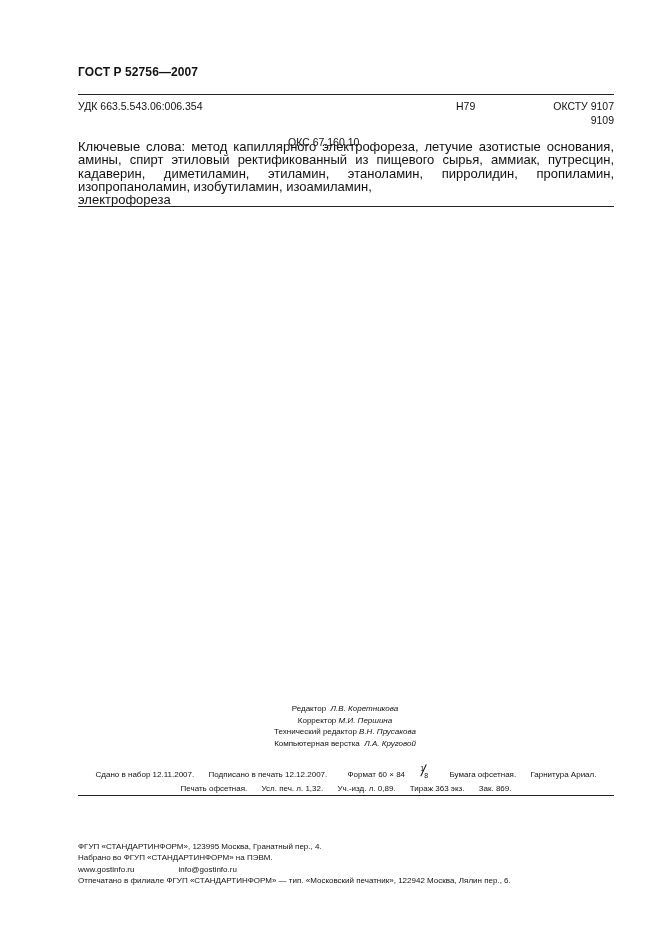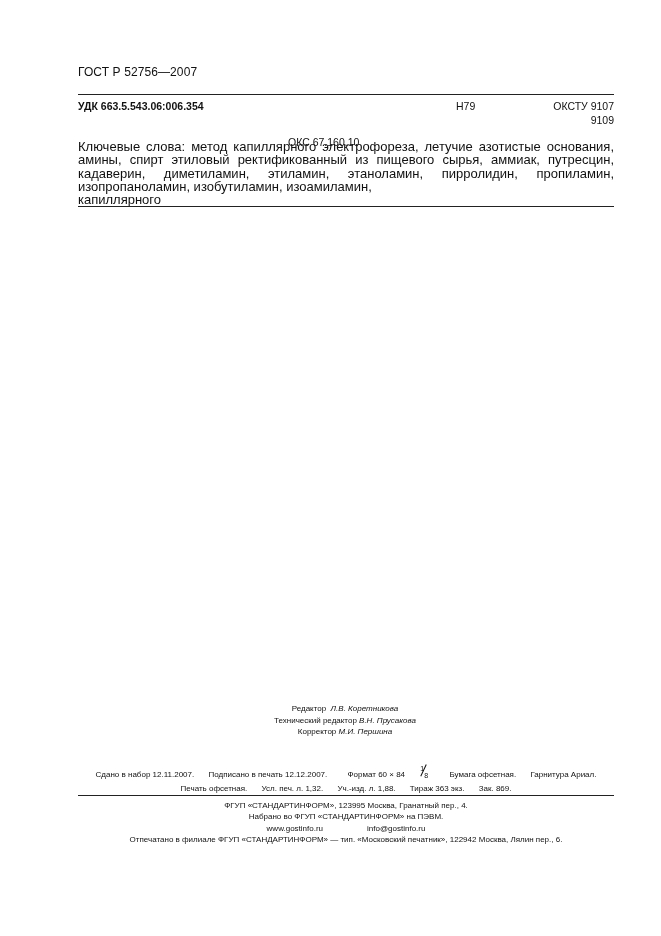--- a/index.html
+++ b/index.html
@@ -1,77 +1,78 @@
 <!DOCTYPE html>
 <html><head>
   <meta charset="utf-8">
   <style>
     html, body { margin: 0; padding: 0; background: #ffffff; }
     body { width: 661px; height: 936px; position: relative; overflow: hidden;
       font-family: "Liberation Sans", sans-serif; color: #111; }
     .abs { position: absolute; }
-    .doc-title { left: 78px; top: 65px; font-size: 12px; font-weight: normal; letter-spacing: 0.1px; }
+    .doc-title { left: 78px; top: 65px; font-size: 12px; font-weight: bold; letter-spacing: 0.1px; }
     .rule { left: 78px; width: 536px; height: 1px; background: #222; }
     .codes { left: 78px; top: 100px; width: 536px; font-size: 10.5px; }
     .codes span { position: absolute; top: 0; white-space: nowrap; }
     .keywords { left: 78px; top: 140px; width: 536px; font-size: 13px; line-height: 13.3px; text-align: justify; }
     .credits { left: 200px; top: 703px; width: 290px; font-size: 8px; line-height: 11.5px; text-align: center; }
     .credits .name { font-style: italic; margin-top: 40px; }
     .imprint { left: 78px; top: 760px; width: 536px; font-size: 8px; line-height: 13.5px; text-align: center; }
     .imprint span { margin: 4px 6px; white-space: nowrap; }
     .frac { font-style: normal; position: relative; display: inline-block; width: 10px; height: 12px; vertical-align: -3px; }
     .frac i { position: absolute; font-style: normal; font-size: 7px; }
     .frac .n { left: 1px; top: -2px; }
     .frac .d { left: 5px; top: 5px; }
     .frac .bar { position: absolute; left: 4px; top: 0; width: 1.3px; height: 13px; background: #111; transform: rotate(25deg); }
-    .publisher { left: 78px; top: 800px; width: 536px; font-size: 8px; line-height: 11.3px; text-align: center; }
+    .publisher { left: 78px; top: 841px; width: 536px; font-size: 8px; line-height: 11.3px; }
     .publisher .gap { display: inline-block; width: 44px; }
   </style>
 </head>
 <body>
 
 <div class="abs doc-title">ГОСТ Р 52756—2007</div>
 
 <div class="abs rule" style="top:94px;"></div>
 
 <div class="abs codes">
-  <span style="left:0;font-weight:bold;">УДК  663.5.543.06:006.354</span>
+  <span style="left:0;">УДК  663.5.543.06:006.354</span>
   <span style="left:210px;margin-top:36px;">ОКС  67.160.10</span>
   <span style="left:378px;">Н79</span>
   <span style="right:0;">ОКСТУ  9107</span>
   <span style="right:0; top:14px;">9109</span>
 </div>
 
 <div class="abs keywords">
   <span>Ключевые слова:</span>
   <span>метод капиллярного электрофореза, летучие азотистые основания, амины, спирт этиловый ректификованный из пищевого сырья, аммиак, путресцин, кадаверин, диметиламин, этиламин, этаноламин, пирролидин, пропиламин, изопропаноламин, изобутиламин, изоамиламин,</span>
-  <span style="display:block;">капиллярного</span>
+  <span style="display:block;">электрофореза</span>
 </div>
 
 <div class="abs rule" style="top:206px;"></div>
 
 <div class="abs credits">
   <div><span>Редактор</span>&nbsp; <span class="name">Л.В. Коретникова</span></div>
+  <div><span>Корректор</span> <span class="name">М.И. Першина</span></div>
   <div><span>Технический редактор</span> <span class="name">В.Н. Прусакова</span></div>
-  <div><span>Корректор</span> <span class="name">М.И. Першина</span></div>
+  <div><span>Компьютерная верстка</span>&nbsp; <span class="name">Л.А. Круговой</span></div>
 </div>
 
 <div class="abs imprint">
   <div>
     <span>Сдано в набор 12.11.2007.</span>
     <span>Подписано в печать 12.12.2007.</span>
     <span><span>Формат 60 × 84</span>
       <span class="frac"><i class="n">1</i><b class="bar"></b><i class="d">8</i></span></span>
     <span>Бумага офсетная.</span>
     <span>Гарнитура Ариал.</span>
   </div>
   <div>
     <span>Печать офсетная.</span>
     <span>Усл. печ. л. 1,32.</span>
-    <span>Уч.-изд. л. 1,88.</span>
+    <span>Уч.-изд. л. 0,89.</span>
     <span>Тираж  363 экз.</span>
     <span>Зак. 869.</span>
   </div>
 </div>
 
 <div class="abs rule" style="top:795px;"></div>
 
 <div class="abs publisher">
   <div>ФГУП «СТАНДАРТИНФОРМ», 123995 Москва, Гранатный пер., 4.</div>
   <div>Набрано во ФГУП «СТАНДАРТИНФОРМ» на ПЭВМ.</div>

